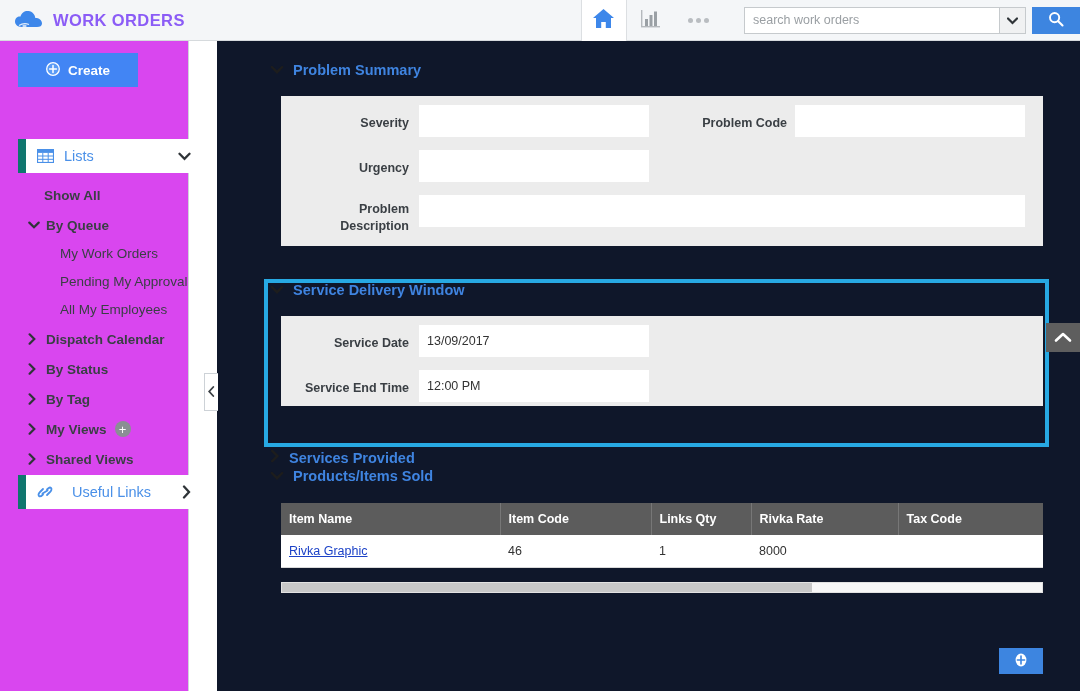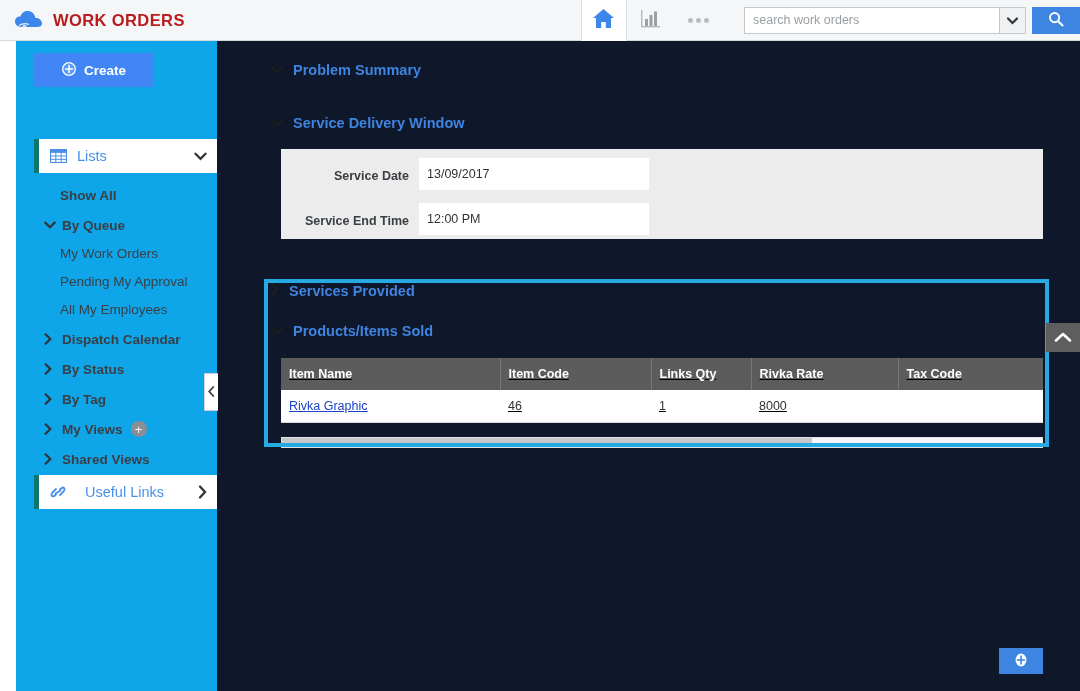--- a/index.html
+++ b/index.html
@@ -17,21 +17,21 @@
     border-bottom: 1px solid #d6dadd;
     display: flex; align-items: center;
   }
   .brand {
     display: flex; align-items: center; gap: 9px;
     padding-left: 14px; width: 585px; height: 41px;
   }
   .cloud-icon { width: 30px; height: 20px; position: relative; }
   .cloud-icon svg { display:block; }
   .brand-title {
-    color: #b91c1c; font-size: 16.5px; font-weight: bold;
+    color: #8b5cf6; font-size: 16.5px; font-weight: bold;
     letter-spacing: .4px;
   }
   .home-cell {
     width: 46px; height: 41px; background: #ffffff;
     border-left: 1px solid #dcdfe2; border-right: 1px solid #dcdfe2;
     display: flex; align-items: center; justify-content: center;
   }
   .icon-cell {
     height: 41px; display: flex; align-items: center; justify-content: center;
   }
@@ -57,36 +57,36 @@
     cursor: pointer;
   }
   .search-btn {
     width: 48px; height: 27px; margin-left: 6px;
     background: #3d85e0; border: none; cursor: pointer;
     display: flex; align-items: center; justify-content: center;
   }
 
   
   .sidebar {
-    position: absolute; top: 41px; left: 16px; width: 216px; height: 650px;
-    background: #0ea5e9;
+    position: absolute; top: 41px; left: 0; width: 189px; height: 650px;
+    background: #d946ef;
     border-right: 1px solid #cfd4d9;
   }
   .create-btn {
     position: absolute; left: 18px; top: 12px;
     width: 120px; height: 34px;
     background: #4285f4; border: none; cursor: pointer;
     display: flex; align-items: center; justify-content: center; gap: 8px;
     color: #fff; font-size: 13.5px; font-weight: bold;
     font-family: "Liberation Sans", sans-serif;
   }
   .nav-primary {
     position: absolute; left: 18px; width: 185px;
     height: 34px; background: #ffffff;
-    border-left: 5px solid #0f766e;
+    border-left: 8px solid #0f766e;
     display: flex; align-items: center; cursor: pointer;
   }
   .nav-primary.lists { top: 98px; }
   .nav-primary.useful { top: 434px; gap: 8px; }
   .nav-primary .np-icon {
     width: 30px; display: flex; align-items: center; justify-content: center;
     margin-left: 4px;
   }
   .nav-primary .np-label {
     color: #4a90e8; font-size: 14.5px; flex: 1; padding-left: 4px;
@@ -98,21 +98,21 @@
   .nav-item {
     position: absolute; left: 0; width: 216px; height: 28px;
     display: flex; align-items: center; cursor: pointer;
     font-size: 13.5px;
   }
   .nav-item .ni-arrow {
     width: 16px; margin-left: 28px; display: flex; align-items: center;
   }
   .nav-item .ni-label { color: #3a3f44; }
   .nav-item.bold .ni-label { font-weight: bold; text-align: center; }
-  .nav-item.child .ni-label { margin-left: 44px; color: #3a3f44; }
+  .nav-item.child .ni-label { margin-left: 60px; color: #3a3f44; }
   .nav-item.arrowed .ni-label { margin-left: 2px; }
   .plus-badge {
     width: 16px; height: 16px; border-radius: 50%; background: #8a8f94;
     margin-left: 8px; display: flex; align-items: center; justify-content: center;
     color: #fff; font-size: 13px; line-height: 1; cursor: pointer;
   }
 
   .collapse-handle {
     position: absolute; left: 204px; top: 373px;
     width: 14px; height: 38px; background: #ffffff;
@@ -141,21 +141,21 @@
     font-size: 12.5px; font-weight: bold; color: #3a3f44;
     text-align: right; padding-top: 6px;
   }
   .field-box {
     background: #ffffff; border: none; outline: none;
     font-family: "Liberation Sans", sans-serif;
     font-size: 12.5px; color: #333; padding: 0 8px;
   }
 
   
-  .tbl { margin-left: 64px; width: 762px; border-collapse: collapse; text-decoration: underline; }
+  .tbl { margin-left: 64px; width: 762px; border-collapse: collapse; }
   .tbl th {
     background: #5c5c5c; color: #ffffff; font-size: 12.5px; font-weight: bold;
     text-align: left; padding: 9px 0 9px 8px; height: 28px;
     border-right: 1px solid #777;
   }
   .tbl th:last-child { border-right: none; }
   .tbl td {
     font-size: 12.5px; color: #333; padding: 9px 0 9px 8px;
     border-bottom: 1px solid #d9d9d9; height: 28px; background: #fff;
   }
@@ -383,20 +383,33 @@
 
   <div class="section-head" style="margin-top:20px">
     <span>
       <svg width="14" height="10" viewBox="0 0 14 10">
           <path d="M1.8 2 L7 7.2 L12.2 2" stroke="#1d1d1d" stroke-width="2.4" fill="none" stroke-linecap="round"></path>
         </svg>
     </span>
     <span class="sh-title">Problem Summary</span>
   </div>
 
+  <div class="panel" style="margin-top:17px; width:762px; height:150px; position:relative;">
+    <div class="field-label" style="position:absolute; left:22px; top:14px; width:106px;">Severity</div>
+    <input class="field-box" style="position: absolute; left: 138px; top: 9px; width: 230px; height: 32px;" value="">
+
+    <div class="field-label" style="position:absolute; left:380px; top:14px; width:126px;">Problem Code</div>
+    <input class="field-box" style="position: absolute; left: 514px; top: 9px; width: 230px; height: 32px;" value="">
+
+    <div class="field-label" style="position:absolute; left:22px; top:59px; width:106px;">Urgency</div>
+    <input class="field-box" style="position: absolute; left: 138px; top: 54px; width: 230px; height: 32px;" value="">
+
+    <div class="field-label" style="position:absolute; left:22px; top:99px; width:106px; line-height:17px;">Problem Description</div>
+    <input class="field-box" style="position: absolute; left: 138px; top: 99px; width: 606px; height: 32px;" value="">
+  </div>
 
   <div class="section-head" style="margin-top:35px">
     <span>
       <svg width="14" height="10" viewBox="0 0 14 10">
           <path d="M1.8 2 L7 7.2 L12.2 2" stroke="#1d1d1d" stroke-width="2.4" fill="none" stroke-linecap="round"></path>
         </svg>
     </span>
     <span class="sh-title">Service Delivery Window</span>
   </div>
 
@@ -410,21 +423,21 @@
 
   <div class="section-head" style="margin-top:43px">
     <span>
       <svg width="10" height="14" viewBox="0 0 10 14">
           <path d="M2.2 1.8 L7.4 7 L2.2 12.2" stroke="#1d1d1d" stroke-width="2.4" fill="none" stroke-linecap="round"></path>
         </svg>
     </span>
     <span class="sh-title">Services Provided</span>
   </div>
 
-  <div class="section-head" style="margin-top:22px">
+  <div class="section-head" style="">
     <span>
       <svg width="14" height="10" viewBox="0 0 14 10">
           <path d="M1.8 2 L7 7.2 L12.2 2" stroke="#1d1d1d" stroke-width="2.4" fill="none" stroke-linecap="round"></path>
         </svg>
     </span>
     <span class="sh-title">Products/Items Sold</span>
   </div>
 
   <table class="tbl" style="margin-top:18px">
     <thead>

